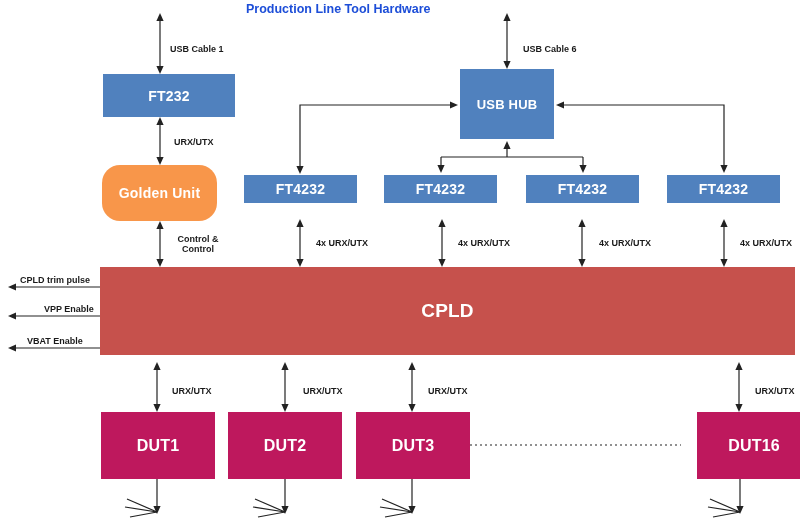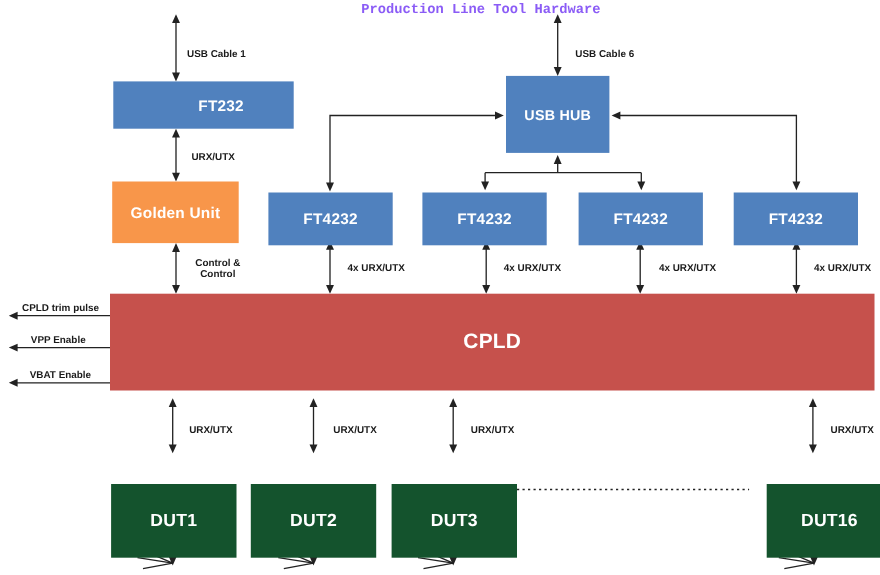--- a/index.html
+++ b/index.html
@@ -1,45 +1,45 @@
 <!DOCTYPE html>
 <html><head>
 <meta charset="utf-8">
 <style>
   html,body{margin:0;padding:0;background:#fff;}
   .diagram{position:relative;width:800px;height:523px;background:#ffffff;
            font-family:"Liberation Sans",sans-serif;overflow:hidden;}
   #connectors{position:absolute;left:0;top:0;width:800px;height:523px;pointer-events:none;}
-  .title{position:absolute;left:246px;top:2px;width:300px;text-align:right;
-         font-size:12.5px;font-weight:700;color:#8b5cf6;font-family:Liberation Mono, monospace;}
+  .title{position:absolute;left:246px;top:2px;width:300px;text-align:left;
+         font-size:12.5px;font-weight:700;color:#1d4ed8;}
   .block{position:absolute;display:flex;align-items:center;justify-content:center;
          color:#fff;font-weight:700;letter-spacing:.2px;}
   .blue{background:#5081BE;}
-  .orange{background:#F8964A;}
+  .orange{background:#F8964A;border-radius:18px;}
   .red{background:#C6514C;}
-  .purple{background:#14532d;margin-top:28px;}
-  .ft232{left:103px;top:74px;width:132px;height:43px;font-size:14px;padding-left:32px;}
+  .purple{background:#be185d;}
+  .ft232{left:103px;top:74px;width:132px;height:43px;font-size:14px;}
   .golden{left:102px;top:165px;width:115px;height:56px;font-size:14px;}
   .hub{left:460px;top:69px;width:94px;height:70px;font-size:13px;}
-  .ft4232{top:175px;width:113px;height:48px;font-size:14px;text-align:center;}
+  .ft4232{top:175px;width:113px;height:28px;font-size:14px;text-align:center;}
   .f1{left:244px;}.f2{left:384px;}.f3{left:526px;}.f4{left:667px;}
   .cpld{left:100px;top:267px;width:695px;height:88px;font-size:19px;}
   .dut{top:412px;width:114px;height:67px;font-size:16px;}
   .d1{left:101px;}.d2{left:228px;}.d3{left:356px;}.d4{left:697px;}
   .lbl{position:absolute;font-size:9px;font-weight:700;color:#1a1a1a;
        white-space:nowrap;line-height:10px;}
   .usb1{left:170px;top:44px;}
   .urx0{left:174px;top:137px;}
   .ctrl{left:166px;top:234px;width:64px;text-align:center;white-space:normal;}
   .usb2{left:523px;top:44px;}
   .bus1{left:316px;top:238px;}.bus2{left:458px;top:238px;}
   .bus3{left:599px;top:238px;}.bus4{left:740px;top:238px;}
   .du1{left:172px;top:386px;}.du2{left:303px;top:386px;}
   .du3{left:428px;top:386px;}.du4{left:755px;top:386px;}
-  .xtal{left:20px;top:275px;}.vpp{left:28px;top:304px;}.vbat{left:27px;top:336px;}
+  .xtal{left:20px;top:275px;}.vpp{left:44px;top:304px;}.vbat{left:27px;top:336px;}
 </style>
 </head>
 <body>
 
 <div class="diagram">
 
   <div class="title">Production Line Tool Hardware</div>
 
   <svg id="connectors" viewBox="0 0 800 523" xmlns="http://www.w3.org/2000/svg">
       <g>

